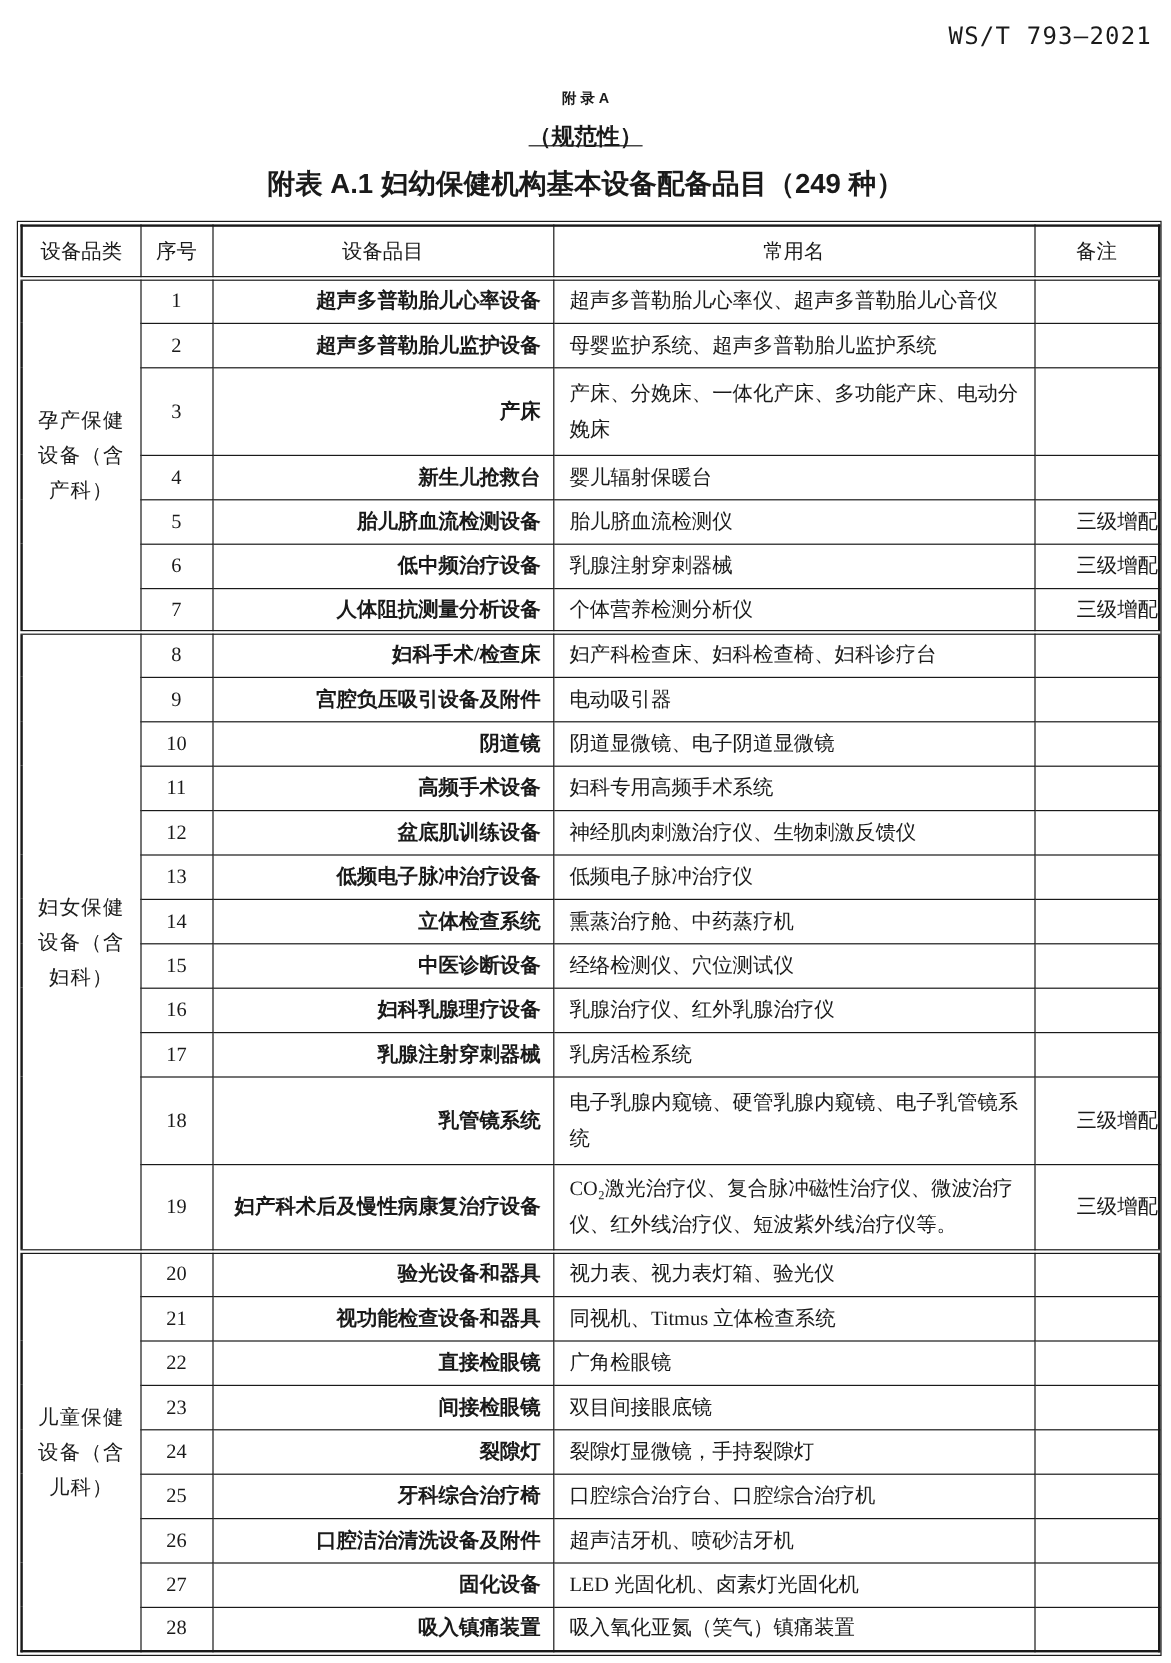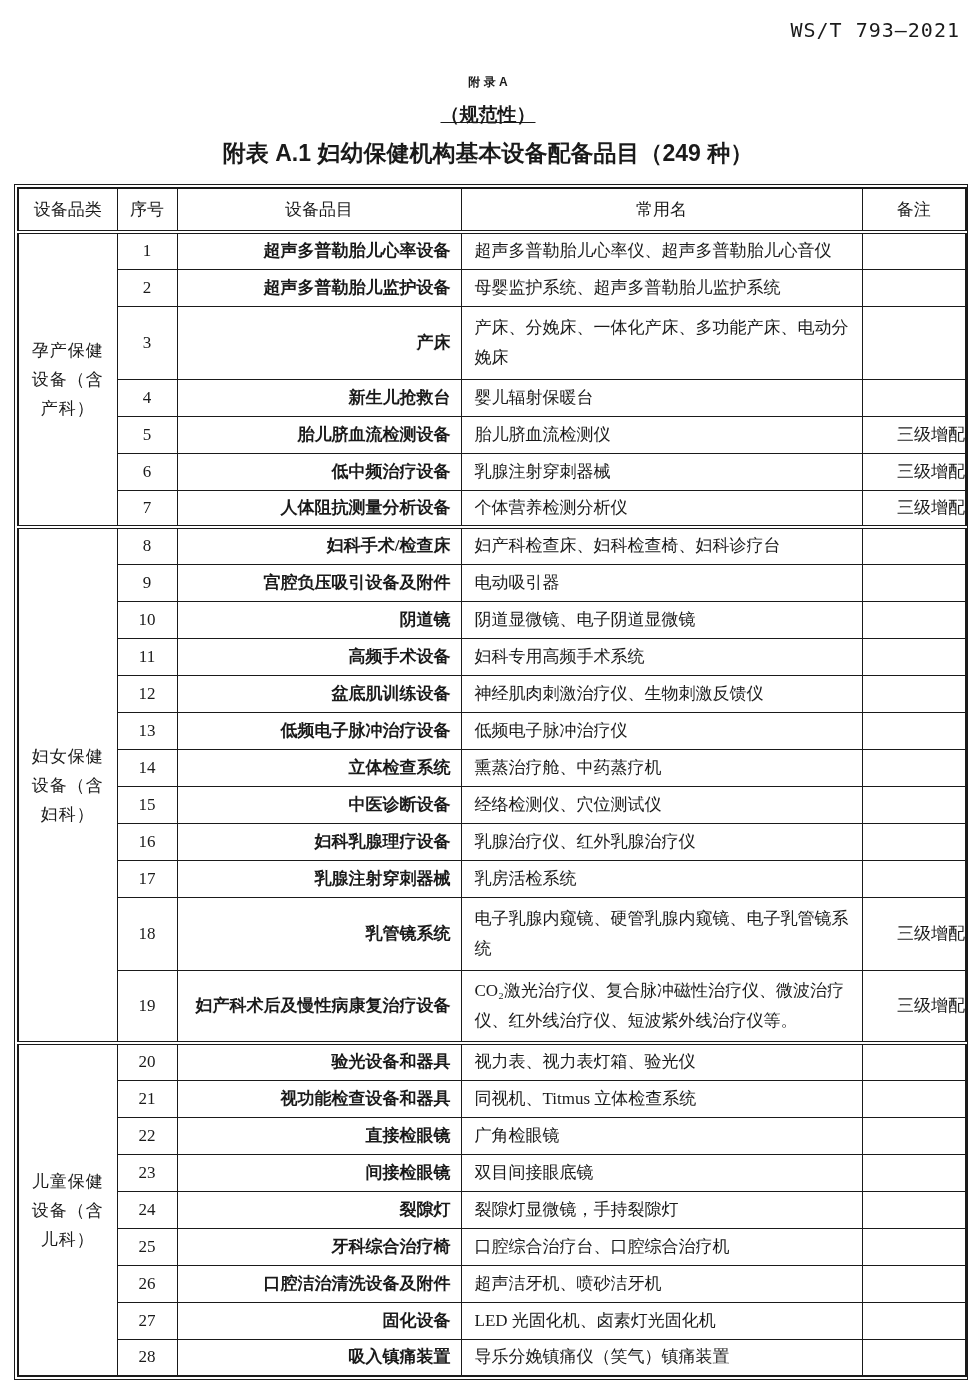--- a/index.html
+++ b/index.html
@@ -297,19 +297,19 @@
         </tr>
         <tr>
           <td class="c-no">27</td>
           <td class="c-item">固化设备</td>
           <td class="c-common">LED 光固化机、卤素灯光固化机</td>
           <td class="c-remark"></td>
         </tr>
         <tr>
           <td class="c-no">28</td>
           <td class="c-item">吸入镇痛装置</td>
-          <td class="c-common">导乐分娩镇痛仪（笑气）镇痛装置</td>
+          <td class="c-common">吸入氧化亚氮（笑气）镇痛装置</td>
           <td class="c-remark"></td>
         </tr>
       </tbody>
     </table>
   </div>
 </div>
 
 </body></html>

